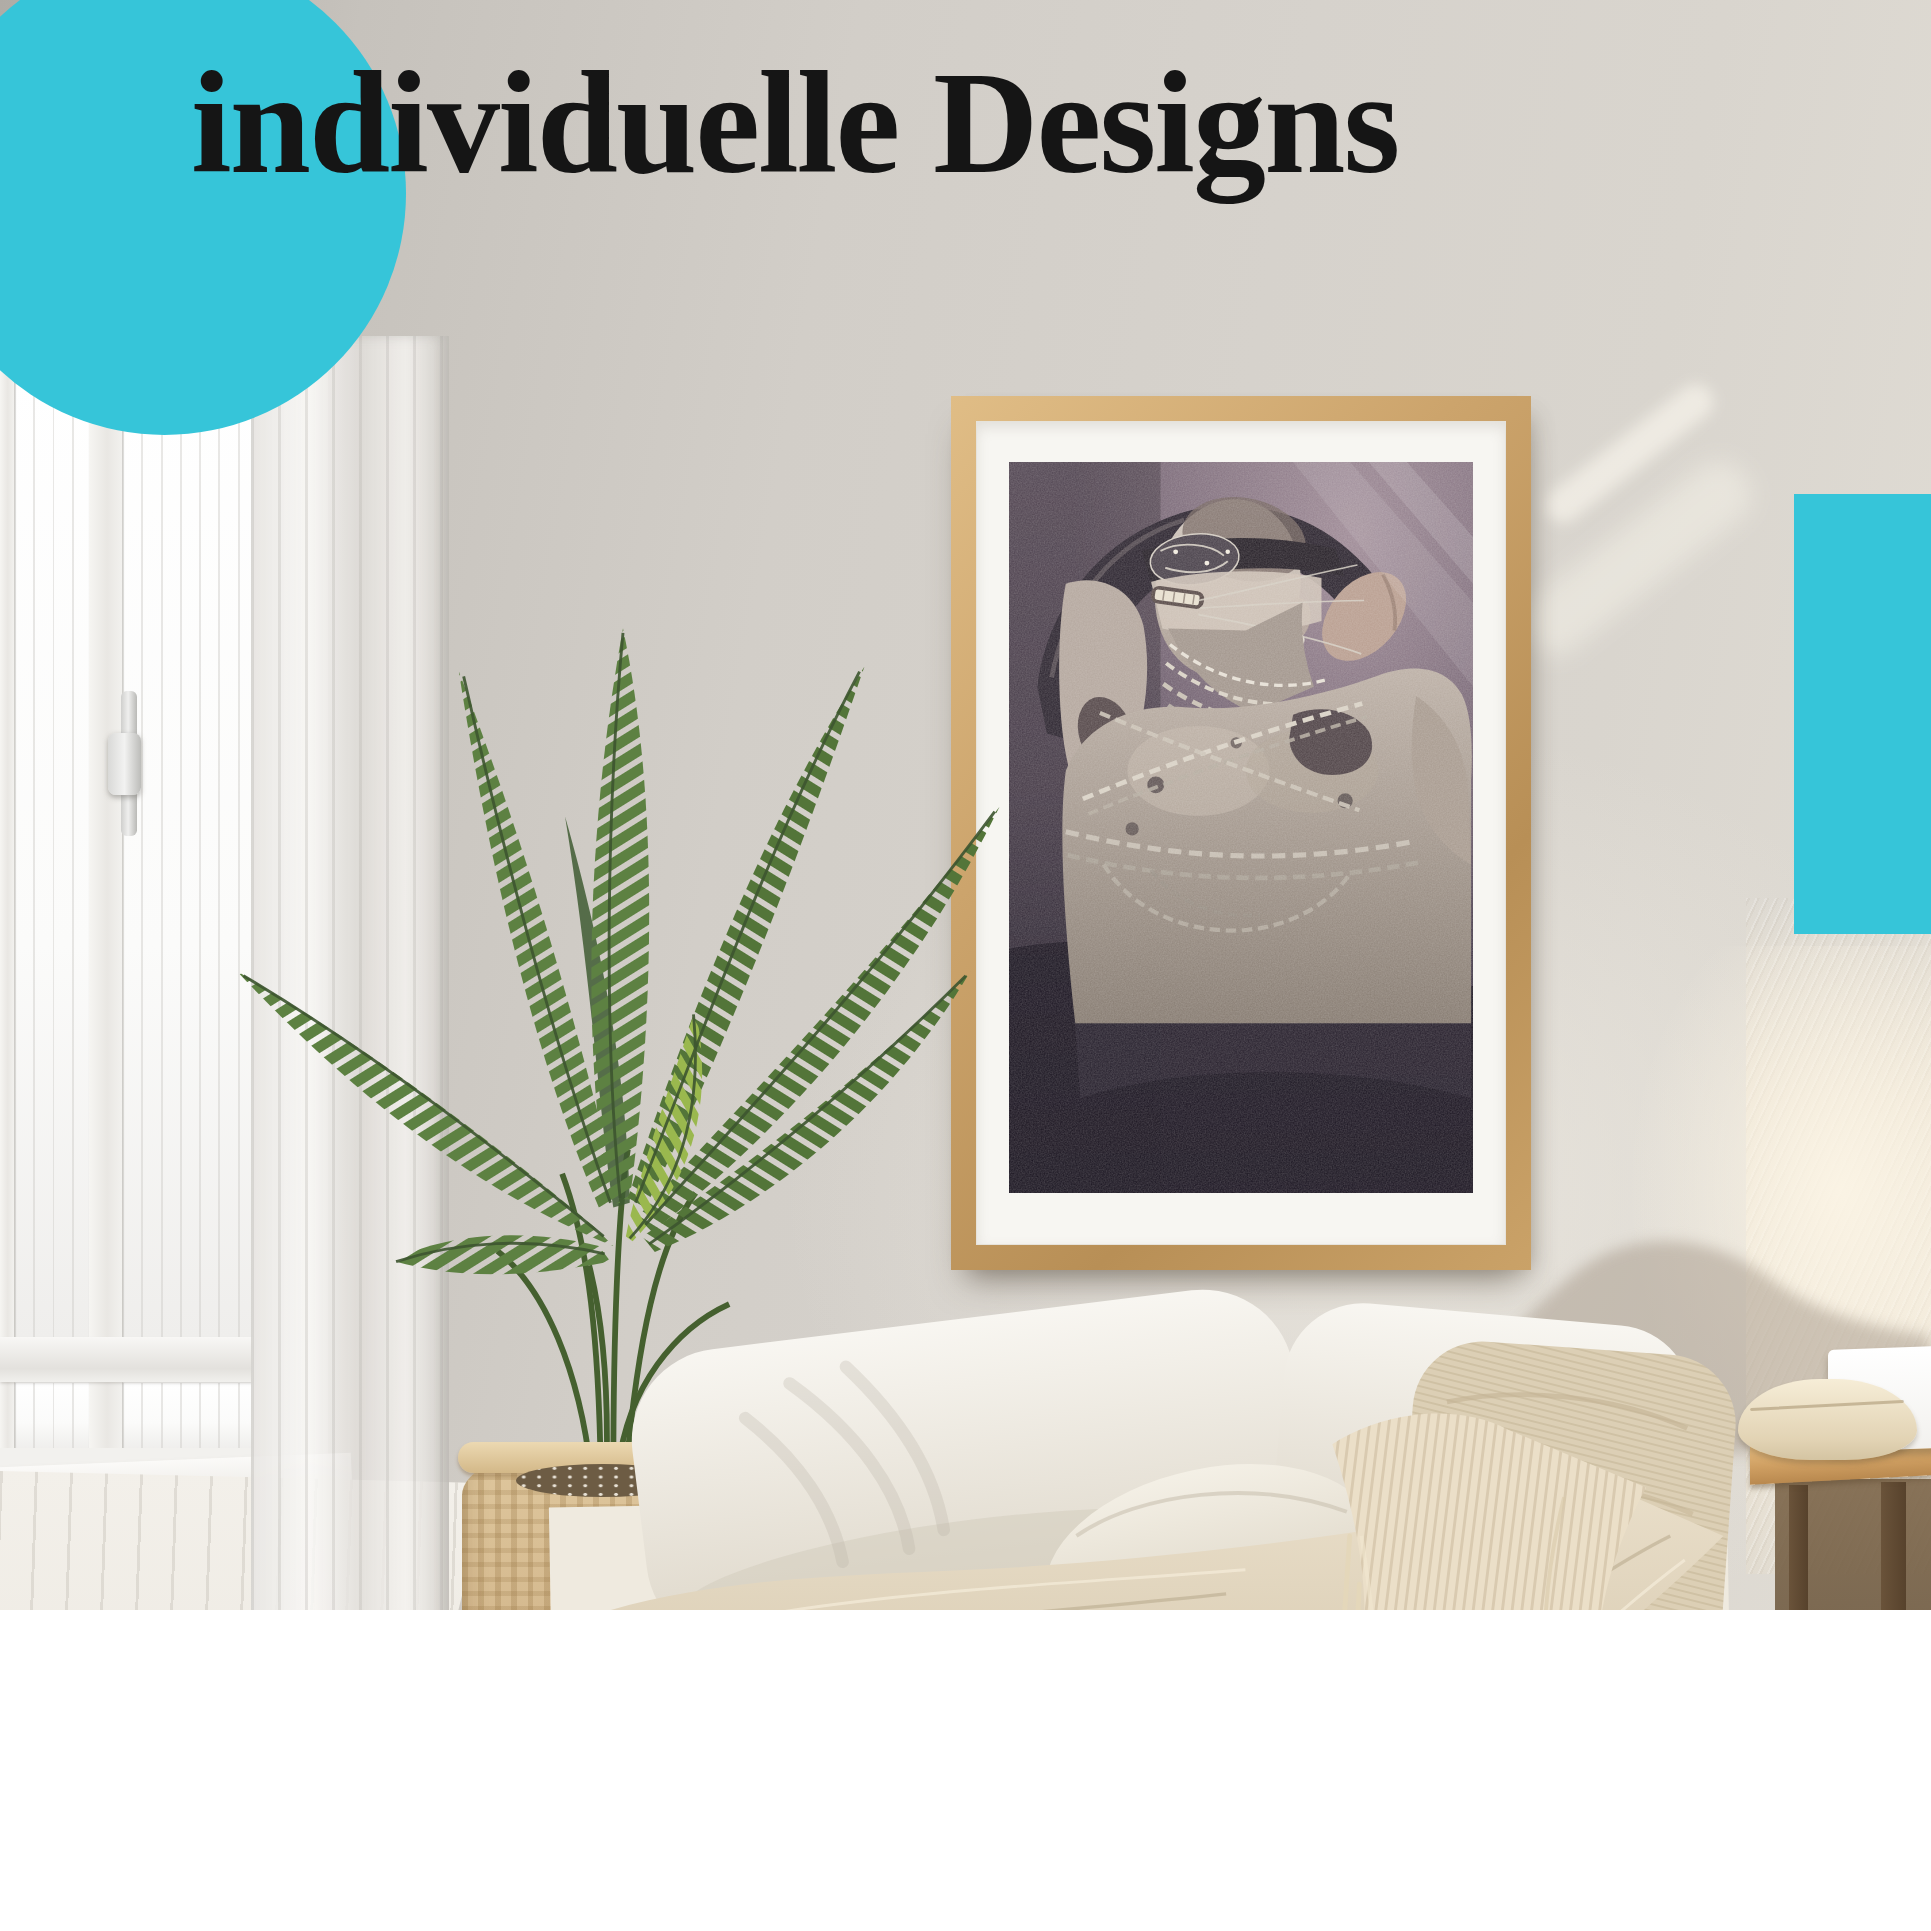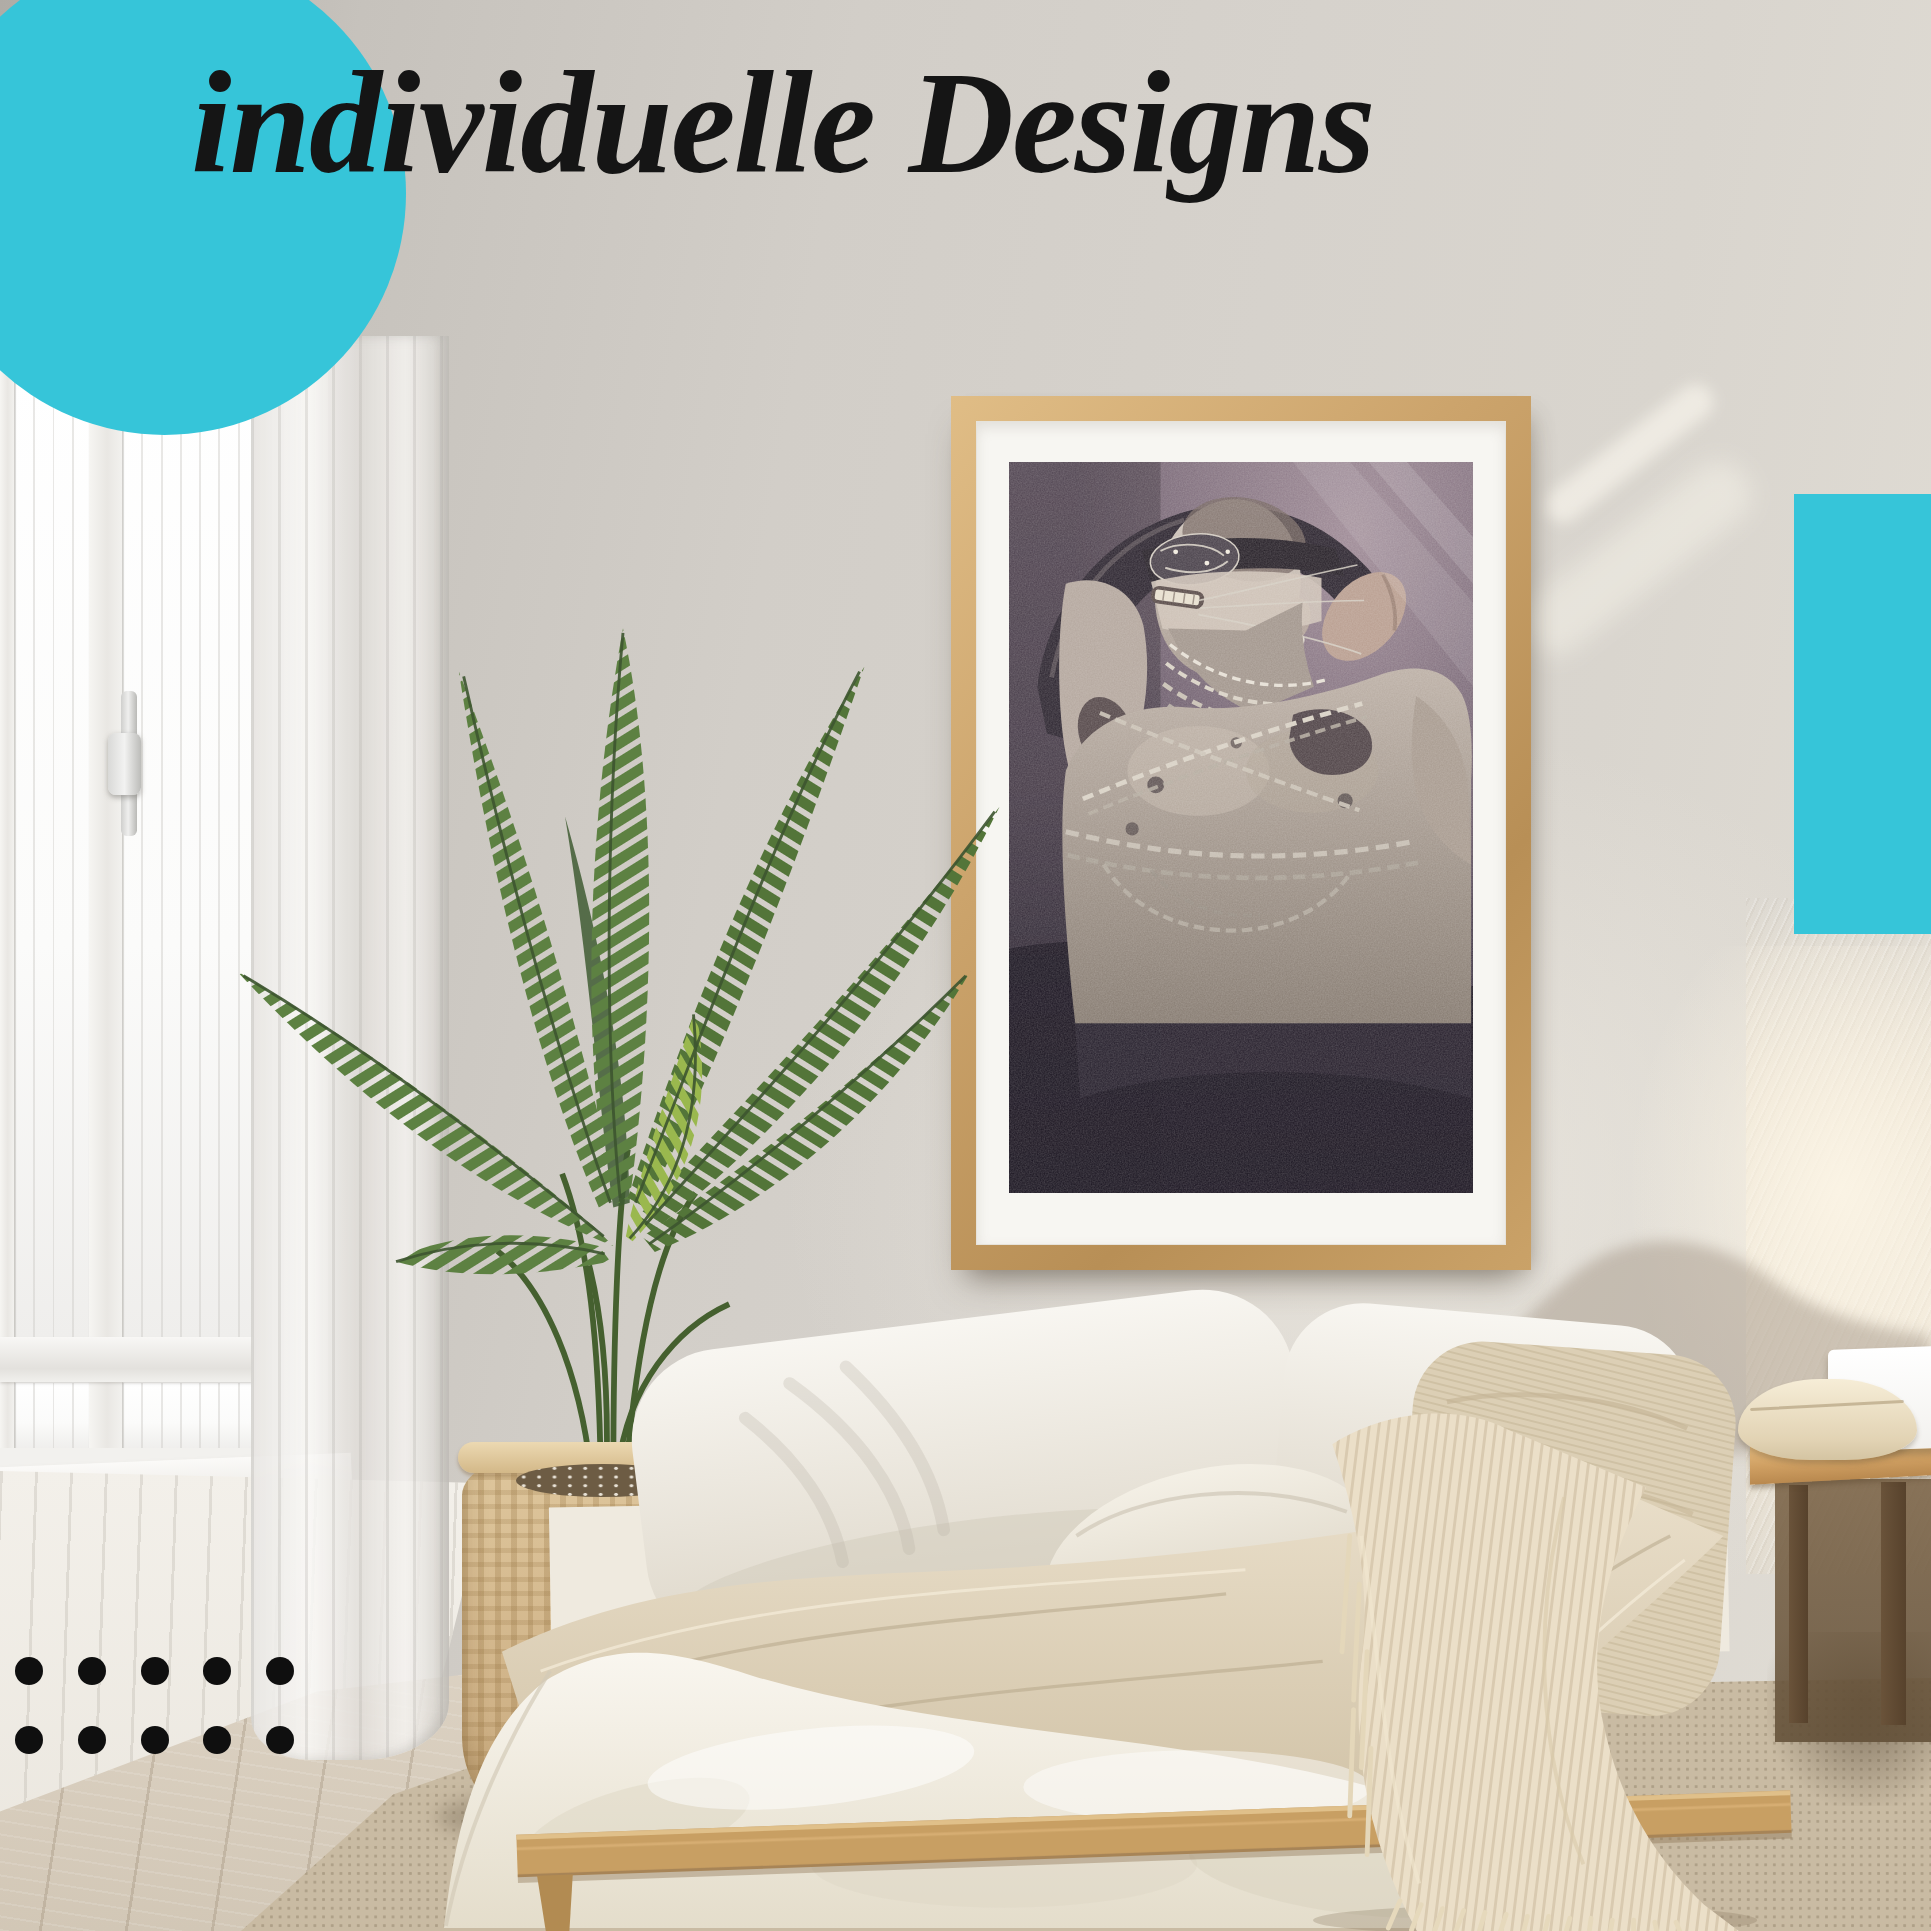--- a/index.html
+++ b/index.html
@@ -1,17 +1,17 @@
 <!DOCTYPE html>
 <html><head>
 <meta charset="utf-8">
 <style>
   html,body{margin:0;padding:0;background:#ffffff;}
-  #canvas{position:relative;width:1931px;height:1931px;overflow:hidden;
-          font-family:"Liberation Serif", serif;font-style:italic;}
+  #canvas{position:relative;width:1931px;height:1610px;overflow:hidden;
+          font-family:"Liberation Serif", serif;}
   #canvas *{position:absolute;box-sizing:border-box;}
 
   
   .wall{left:0;top:0;width:1931px;height:1931px;
     background:
       radial-gradient(ellipse 869px 676px at 72% 62%, rgba(238,234,226,.7), rgba(238,234,226,0) 70%),
       linear-gradient(100deg,#b0aca6 0%,#c6c2bc 16%,#d2cec8 38%,#d6d2cc 58%,#d9d5ce 76%,#e2ded6 100%);}
   .right-wall-texture{left:1746px;top:898px;width:185px;height:676px;
     background:
       repeating-linear-gradient(115deg, rgba(255,255,255,.20) 0 1.9px, rgba(120,100,75,.05) 1.9px 3.9px, transparent 3.9px 8.7px),

